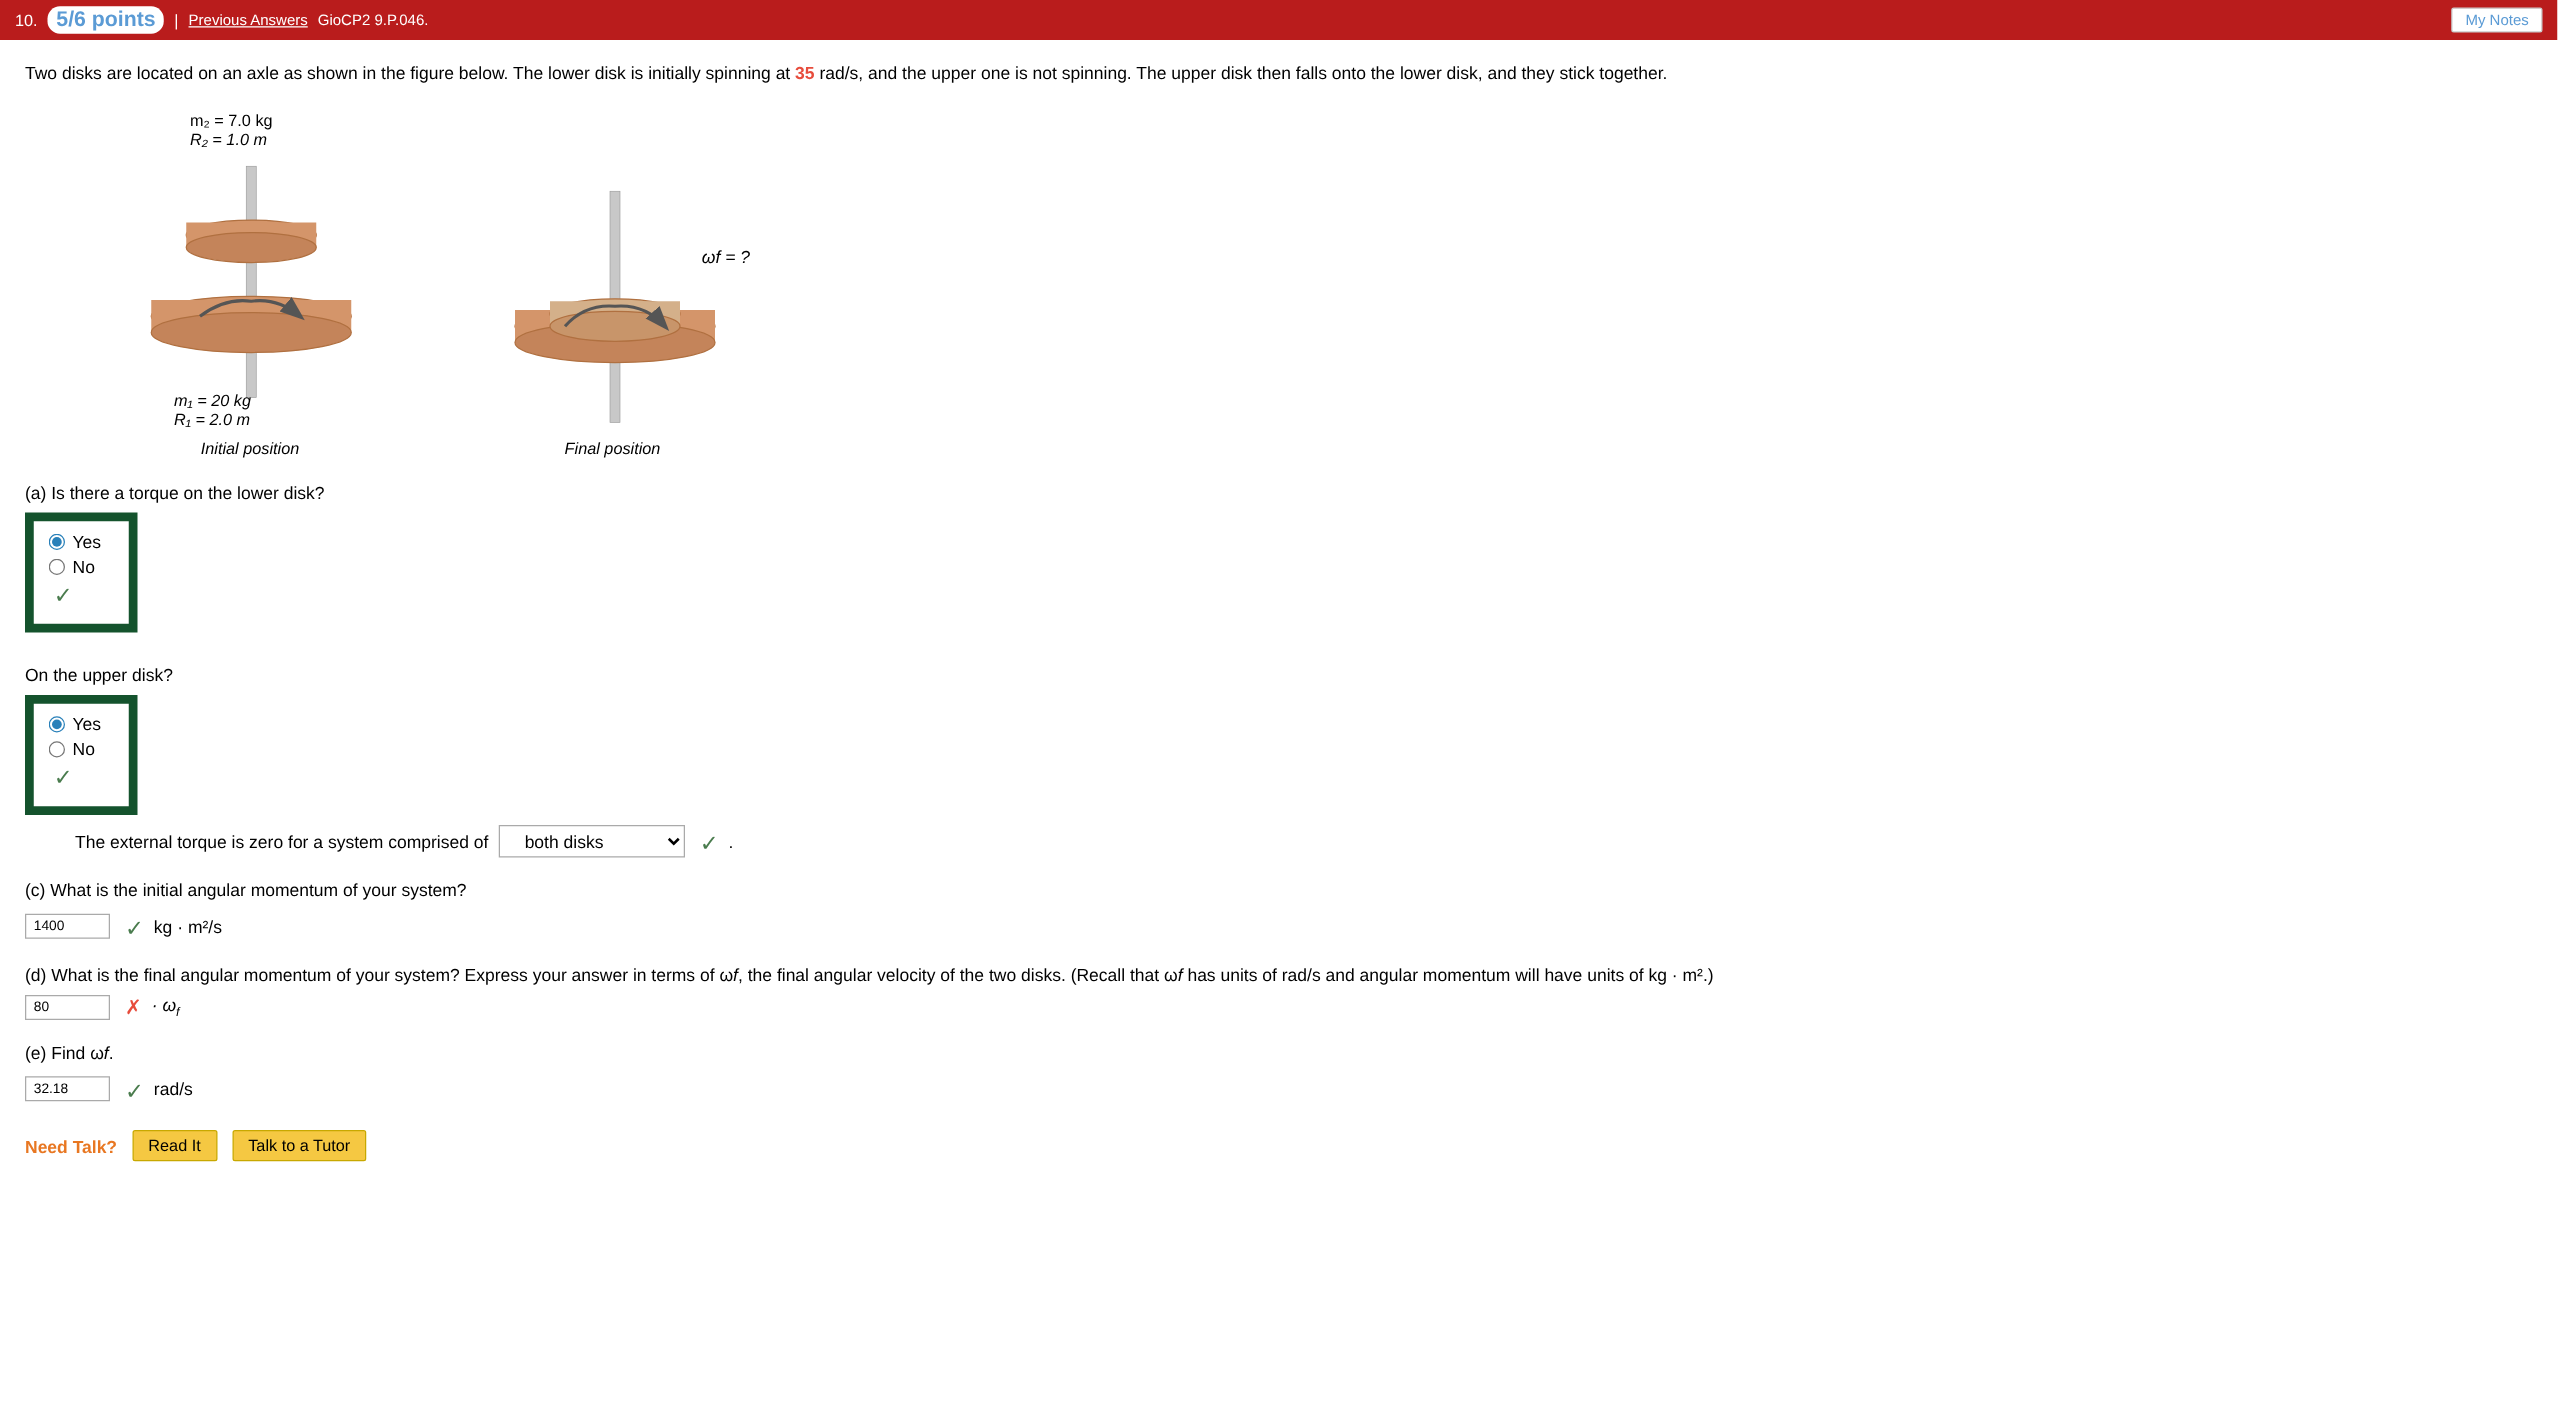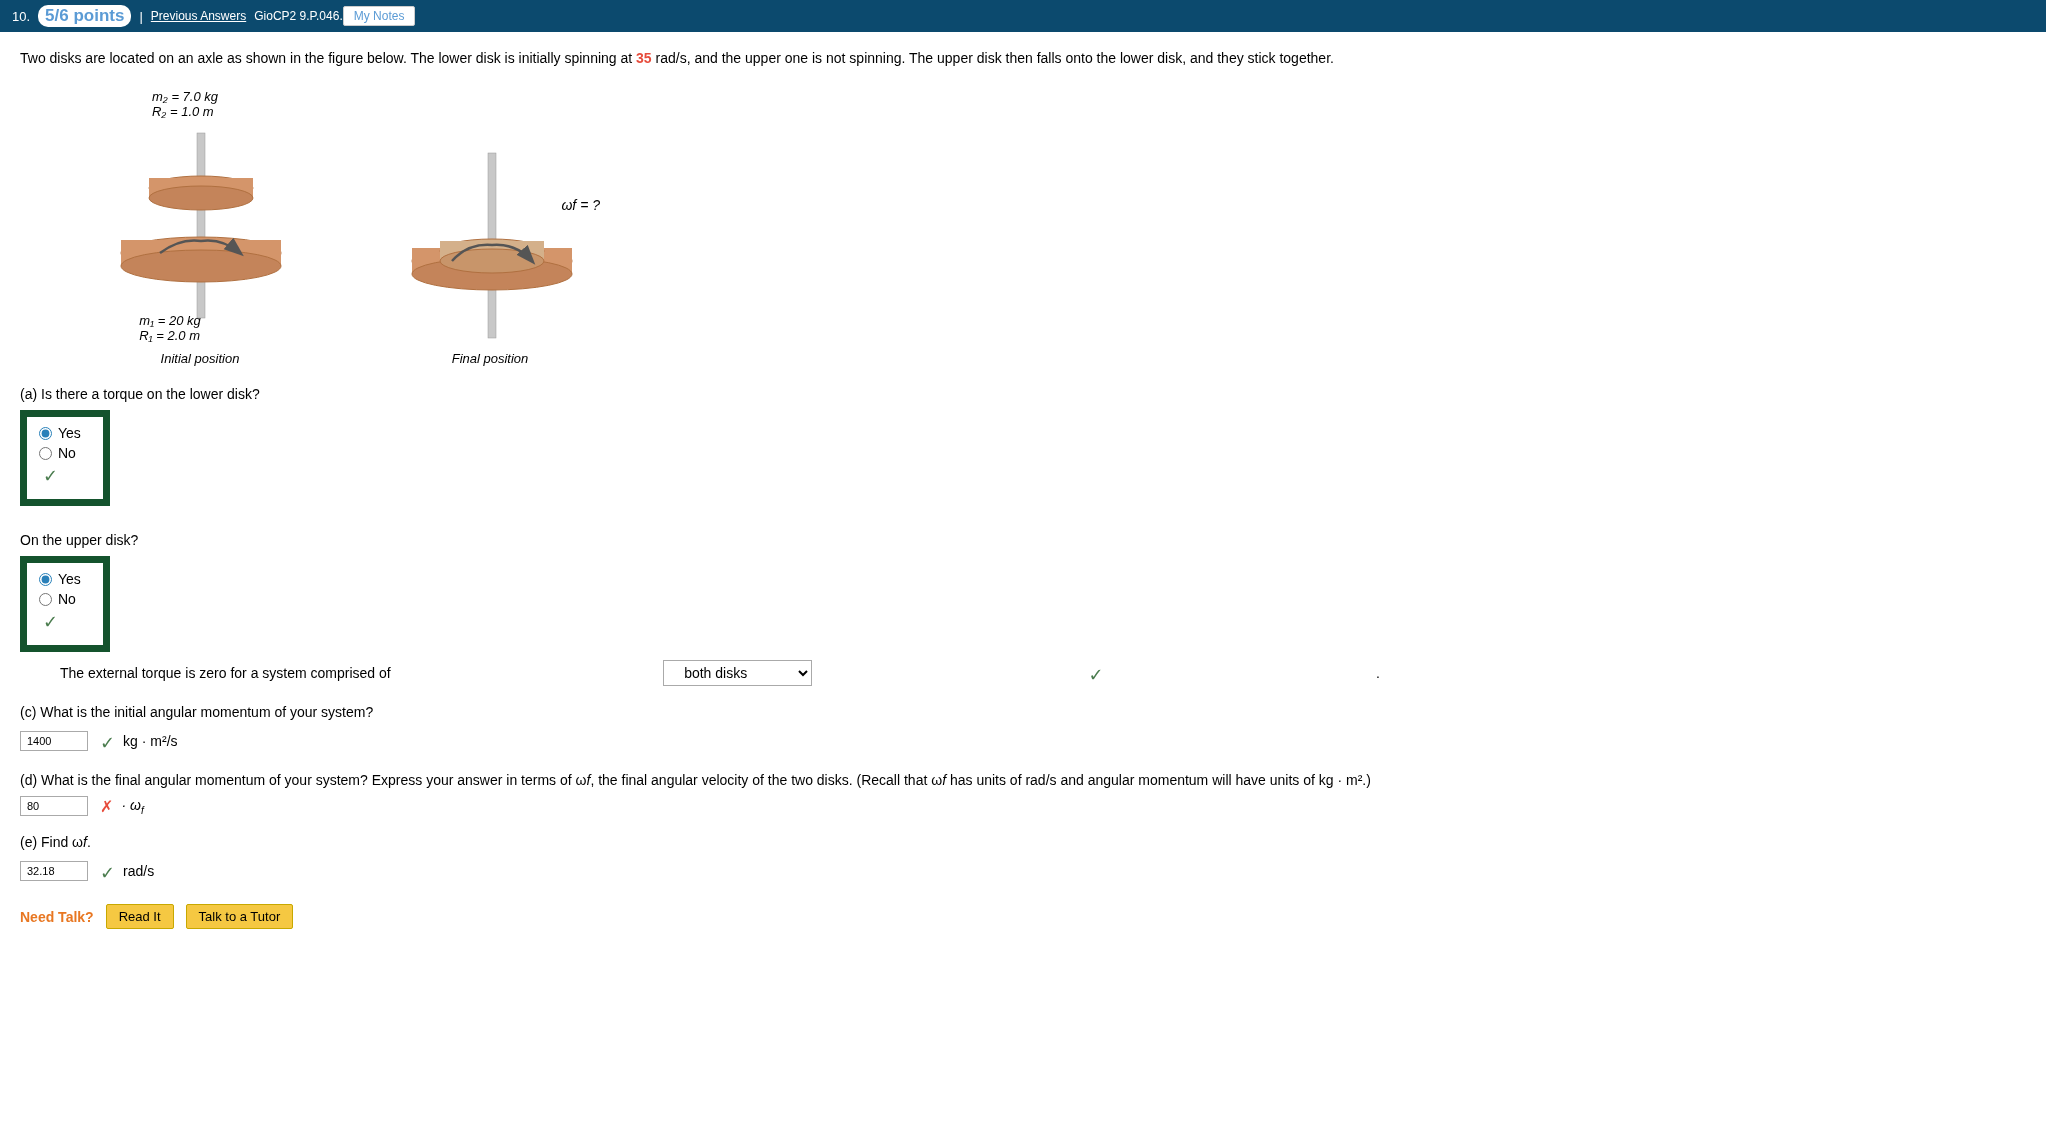--- a/index.html
+++ b/index.html
@@ -1,24 +1,24 @@
 <!DOCTYPE html>
 <html><head>
   <meta charset="utf-8">
   <style>
     * { box-sizing: border-box; margin: 0; padding: 0; }
     body { font-family: Arial, sans-serif; font-size: 14px; background: #fff; color: #000; }
 
     .top-bar {
-      background: #0c4a6e;
+      background: #b91c1c;
       color: #fff;
       padding: 5px 12px;
       display: flex;
       align-items: center;
-      justify-content: flex-start;
+      justify-content: space-between;
       font-size: 13px;
       min-height: 30px;
     }
     .top-bar-left { display: flex; align-items: center; gap: 8px; }
     .top-bar .points-badge {
       background: #fff;
       color: #5b9bd5;
       border-radius: 10px;
       padding: 1px 7px;
       font-size: 17px;
@@ -164,21 +164,21 @@
   
   <div class="problem-text">
     <span>Two disks are located on an axle as shown in the figure below. The lower disk is initially spinning at </span><span class="highlight-red">35</span><span> rad/s, and the upper one is not spinning. The upper disk then falls onto the lower disk, and they stick together.</span>
   </div>
 
   
   <div class="figure-area">
 
     <div class="disk-figure">
       <div style="text-align:left; margin-bottom:4px; font-size:13px; margin-left:-30px;">
-        <div style="font-style:italic;">m₂ = 7.0 kg</div>
+        <div style="">m₂ = 7.0 kg</div>
         <div style="font-style:italic;">R₂ = 1.0 m</div>
       </div>
 
       <svg width="200" height="200" viewBox="0 0 200 200">
 
         <rect x="97" y="10" width="8" height="185" fill="#c8c8c8" stroke="#999" stroke-width="0.5"></rect>
 
         <ellipse cx="101" cy="65" rx="52" ry="12" fill="#d4956a" stroke="#b07040" stroke-width="1"></ellipse>
         <rect x="49" y="55" width="104" height="20" fill="#d4956a"></rect>
         <ellipse cx="101" cy="75" rx="52" ry="12" fill="#c4845a" stroke="#b07040" stroke-width="1"></ellipse>
@@ -254,21 +254,21 @@
       <span>Yes</span>
     </div>
     <div class="radio-option">
       <input type="radio" name="upper-torque" style="">
       <span>No</span>
     </div>
     <span class="checkmark-green">✓</span>
   </div>
 
   
-  <div class="inline-row" style="margin-left:40px;justify-content:space-between;">
+  <div class="inline-row" style="margin-left:40px;">
     <span>The external torque is zero for a system comprised of</span>
     <select class="dropdown">
       <option>both disks</option>
       <option>lower disk only</option>
       <option>upper disk only</option>
     </select>
     <span class="checkmark-green">✓</span>
     <span>.</span>
   </div>
 

